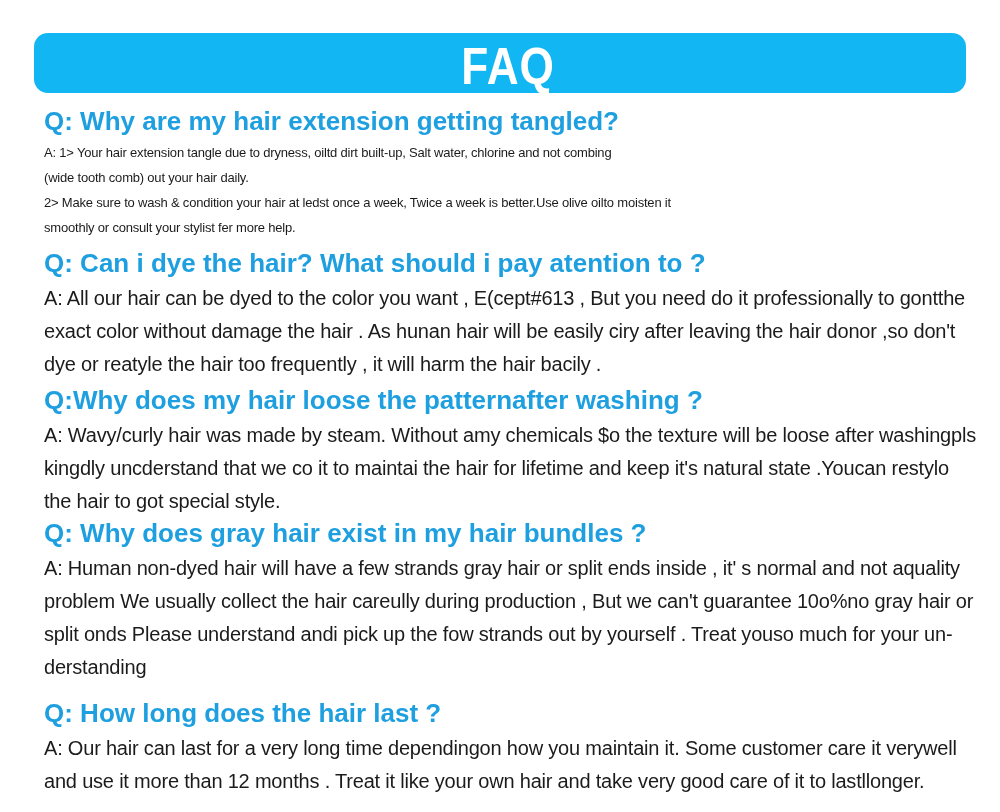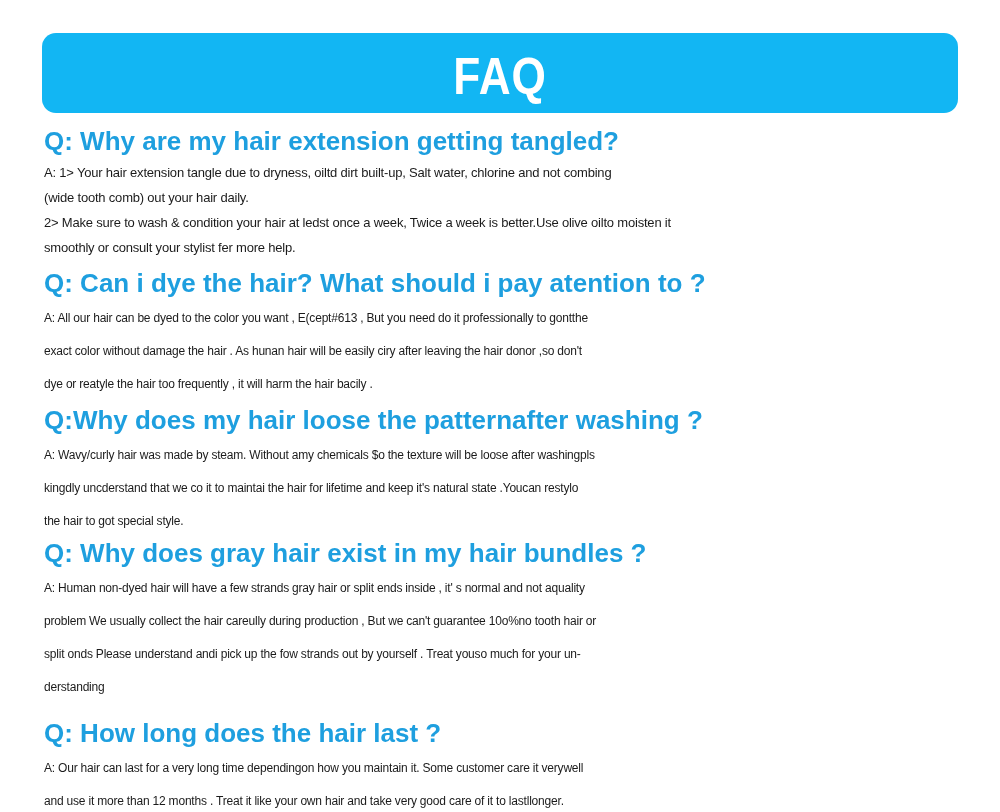--- a/index.html
+++ b/index.html
@@ -11,26 +11,27 @@
   .page {
     position: relative;
     width: 1000px;
     height: 812px;
     background: #ffffff;
     overflow: hidden;
   }
   .banner {
     margin: 33px auto 0 auto;
     width: 916px;
-    height: 80px;
+    height: 60px;
     border-radius: 14px;
     background: var(--banner_bg, #12b6f3);
     display: flex;
     align-items: center;
     justify-content: center;
+    padding-left: 16px;
   }
   .banner-title {
     color: var(--banner_text, #ffffff);
     font-size: 52px;
     font-weight: bold;
     letter-spacing: 1px;
     transform: scaleX(0.85);
     transform-origin: center;
     line-height: 1;
     padding-top: 6px;
@@ -47,21 +48,21 @@
   .question {
     margin: 0 0 6px 0;
     color: var(--question, #1e9fdf);
     font-size: 26px;
     font-weight: bold;
     line-height: 26px;
     white-space: nowrap;
   }
   .answer-line {
     color: var(--answer, #1b1b1b);
-    font-size: 12px;
+    font-size: 20px;
     line-height: 33px;
     letter-spacing: -0.2px;
     white-space: nowrap;
   }
   .section--tight .answer-line {
     font-size: 13px;
     line-height: 25px;
   }
 </style>
 </head>
@@ -93,21 +94,21 @@
     <div class="section">
       <div class="question">Q:Why does my hair loose the patternafter washing ?</div>
       <div class="answer-line">A: Wavy/curly hair was made by steam. Without amy chemicals $o the texture will be loose after washingpls</div>
       <div class="answer-line">kingdly uncderstand that we co it to maintai the hair for lifetime and keep it's natural state .Youcan restylo</div>
       <div class="answer-line">the hair to got special style.</div>
     </div>
 
     <div class="section">
       <div class="question">Q: Why does gray hair exist in my hair bundles ?</div>
       <div class="answer-line">A: Human non-dyed hair will have a few strands gray hair or split ends inside , it' s normal and not aquality</div>
-      <div class="answer-line">problem We usually collect the hair careully during production , But we can't guarantee 10o%no tooth hair or</div>
+      <div class="answer-line">problem We usually collect the hair careully during production , But we can't guarantee 10o%no gray hair or</div>
       <div class="answer-line">split onds Please understand andi pick up the fow strands out by yourself . Treat youso much for your un-</div>
       <div class="answer-line">derstanding</div>
     </div>
 
     <div class="section">
       <div class="question">Q: How long does the hair last ?</div>
       <div class="answer-line">A: Our hair can last for a very long time dependingon how you maintain it. Some customer care it verywell</div>
       <div class="answer-line">and use it more than 12 months . Treat it like your own hair and take very good care of it to lastllonger.</div>
     </div>
 

